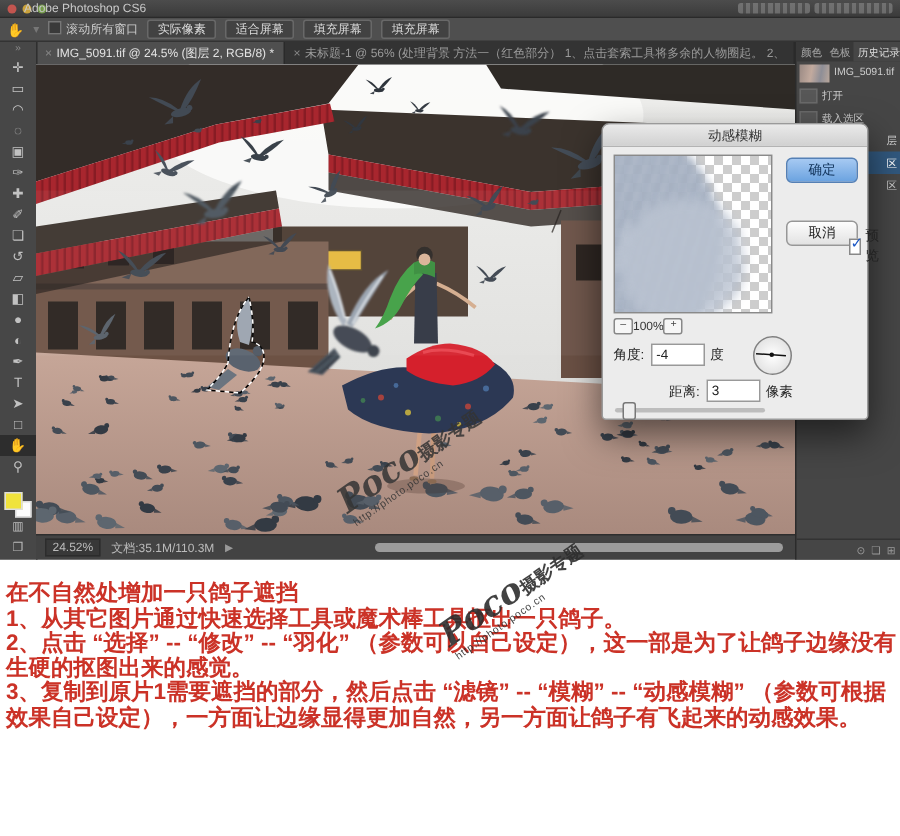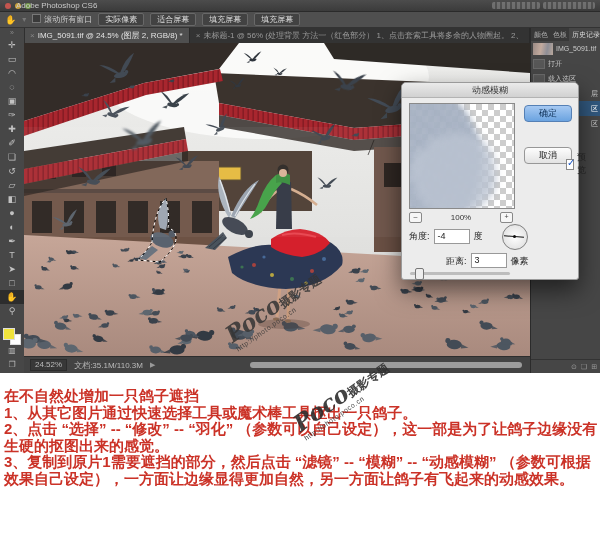--- a/index.html
+++ b/index.html
@@ -89,21 +89,21 @@
       background-image:linear-gradient(45deg,#cdcdcd 25%,transparent 25%,transparent 75%,#cdcdcd 75%),
                        linear-gradient(45deg,#cdcdcd 25%,transparent 25%,transparent 75%,#cdcdcd 75%);
       background-size:12px 12px;background-position:0 0,6px 6px;}
   .blob1{position:absolute;left:-20%;top:-14%;width:88%;height:126%;border-radius:40% 60% 55% 45%;
       background:repeating-linear-gradient(115deg,#7f8da3 0 2px,#cfd6e2 2px 5px,#9aa7ba 5px 8px);
       filter:blur(3px);transform:rotate(-8deg);opacity:.95;}
   .blob2{position:absolute;left:2%;top:28%;width:80%;height:80%;border-radius:55% 45% 50% 50%;
       background:repeating-linear-gradient(105deg,#8d9ab0 0 2px,#dfe4ec 2px 6px,#a8b3c4 6px 9px);
       filter:blur(4px);opacity:.85;}
   .zoomrow{position:absolute;left:7px;top:129px;width:104px;display:flex;
-      justify-content:space-between;align-items:center;font-size:8px;color:#333;}
+      justify-content:flex-start;align-items:center;font-size:8px;color:#333;}
   .zbtn{width:11px;height:9px;border:1px solid #888;background:#f6f6f6;font-size:7px;
       line-height:8px;text-align:center;border-radius:2px;color:#444;}
   .btn{position:absolute;left:122px;width:46px;height:15px;border-radius:4px;text-align:center;
       font-size:9px;line-height:14px;}
   .btn.ok{top:22px;background:linear-gradient(#a6c9f2,#6ba3e0);border:1px solid #5580b5;color:#0f3158;}
   .btn.cancel{top:44px;background:linear-gradient(#fdfdfd,#e2e2e2);border:1px solid #979797;color:#222;margin-top:20px;}
   .prevchk{position:absolute;left:122px;top:68px;display:flex;gap:3px;align-items:center;font-size:9px;margin-left:42px;}
   .cb{width:9px;height:9px;background:#fff;border:1px solid #888;position:relative;}
   .cb:after{content:"✓";color:#1a56c4;font-size:10px;position:absolute;left:0;top:-3px;font-weight:bold;}
   .anglerow{position:absolute;left:7px;top:146px;display:flex;align-items:center;gap:4px;}

